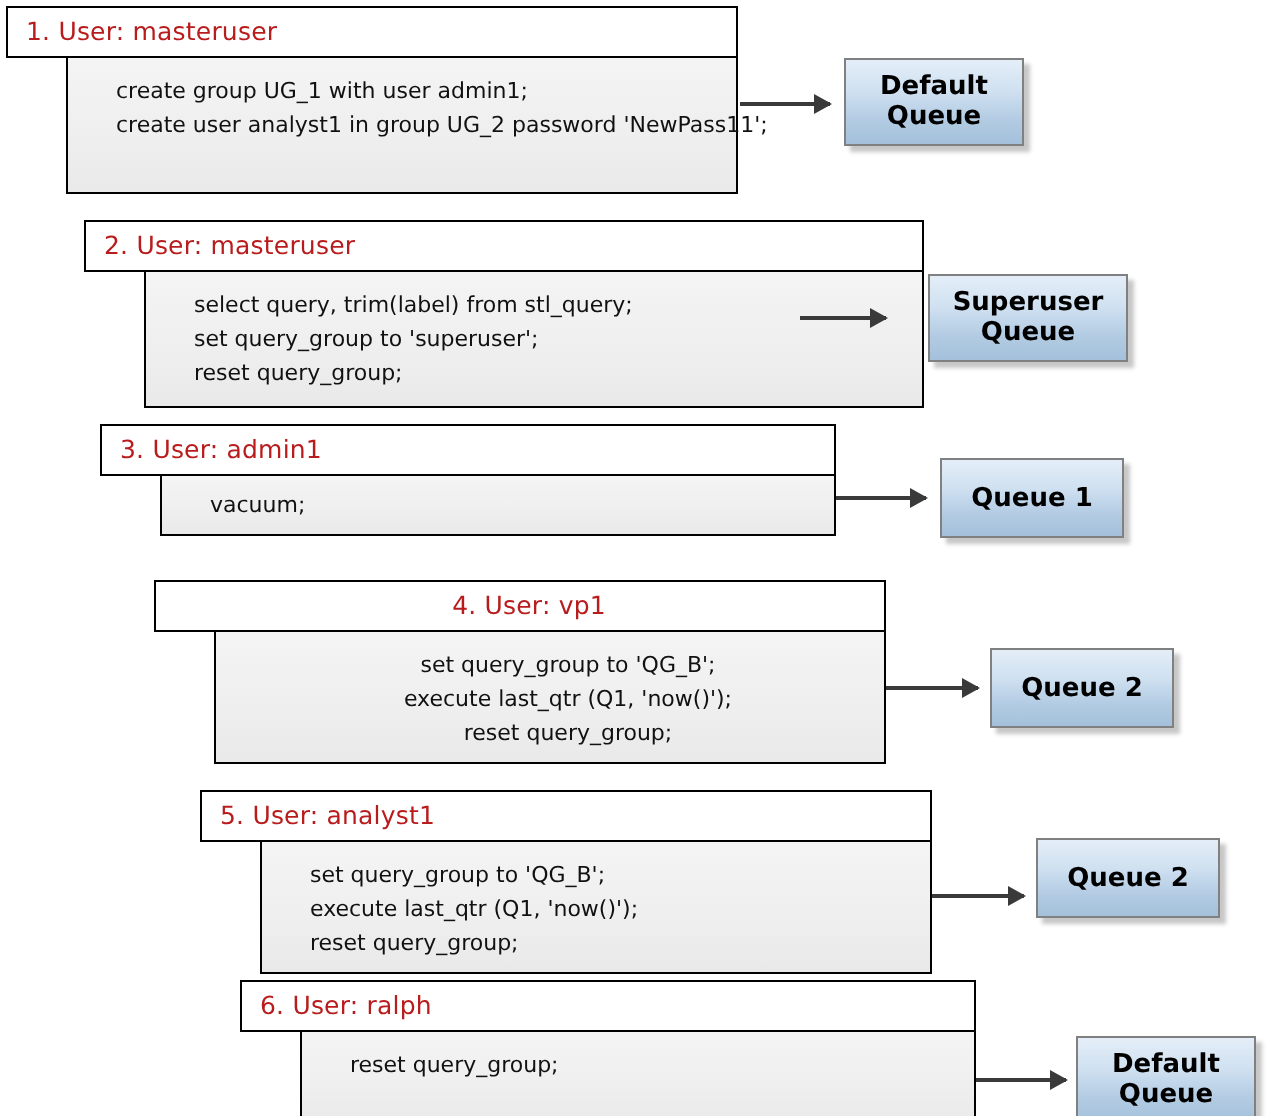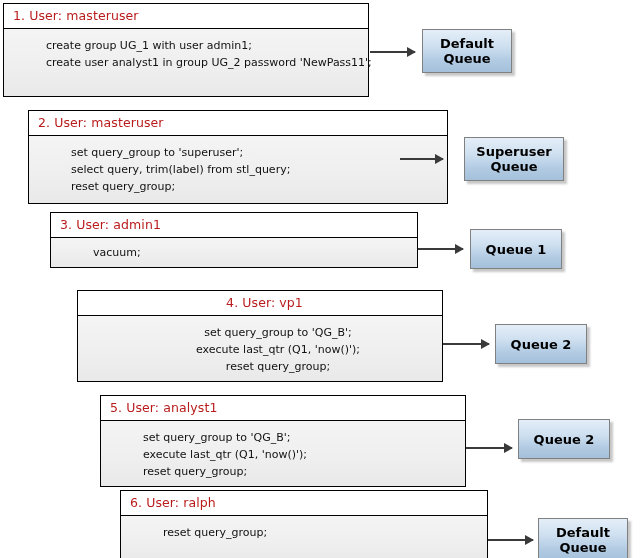--- a/index.html
+++ b/index.html
@@ -36,21 +36,22 @@
     font-size: 12.5px;
     color: #b91c1c;
     white-space: nowrap;
     letter-spacing: 0.1px;
   }
   .card-body {
     box-sizing: border-box;
     border: 1px solid #000000;
     border-top: none;
     background: linear-gradient(to bottom, #f4f4f4 0%, #efefef 55%, #e9e9e9 100%);
-    padding: 8px 6px 8px 42px;
+    padding: 8px 6px 8px 24px;
+    margin-left: 30px;
   }
   .code-line {
     font-size: 11px;
     line-height: 17px;
     color: #111111;
     white-space: nowrap;
   }
 
   
   .queue {
@@ -101,25 +102,25 @@
     </div>
   </div>
   <div class="arrow" style="left:370px; top:51px; width:45px;"></div>
   <div class="queue" style="left:422px; top:29px; width:90px; height:44px;">
     <div>
       <span>Default</span>
       <span>Queue</span>
     </div>
   </div>
 
-  <div class="card" style="left:28px; top:110px; width:420px;">
+  <div class="card" style="left:42px; top:110px; width:420px;">
     <div class="card-header">2. User: masteruser</div>
     <div class="card-body" style="height:68px;">
+      <div class="code-line">select query, trim(label) from stl_query;</div>
       <div class="code-line">set query_group to 'superuser';</div>
-      <div class="code-line">select query, trim(label) from stl_query;</div>
       <div class="code-line">reset query_group;</div>
     </div>
   </div>
   <div class="arrow" style="left:400px; top:158px; width:43px;"></div>
   <div class="queue" style="left:464px; top:137px; width:100px; height:44px;">
     <div>
       <span>Superuser</span>
       <span>Queue</span>
     </div>
   </div>

